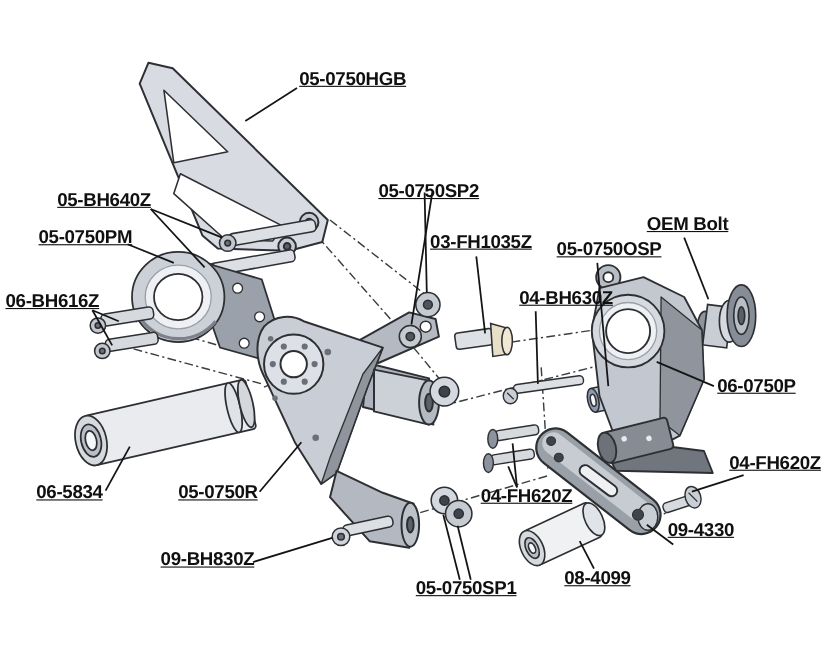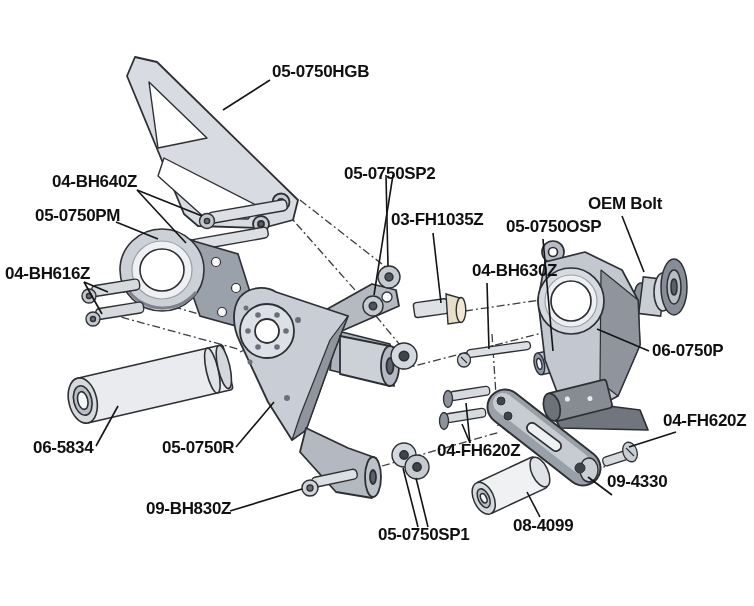--- a/index.html
+++ b/index.html
@@ -3,21 +3,21 @@
 <meta charset="utf-8">
 <style>
   html,body{margin:0;padding:0;background:#ffffff;}
   #stage{
     position:relative;width:754px;height:606px;background:#ffffff;
     font-family:"Liberation Sans",sans-serif;overflow:hidden;
   }
   #drawing{position:absolute;left:0;top:0;}
   .lbl{
     position:absolute;font-weight:bold;font-size:17px;line-height:19px;
-    color:#101010;white-space:nowrap;letter-spacing:-0.3px;
+    color:#101010;white-space:nowrap;letter-spacing:-0.3px;text-decoration:underline;
   }
 </style>
 </head>
 <body>
 
 <div id="stage">
 
 <svg id="drawing" width="754" height="606" viewBox="0 0 754 606">
 
   <g stroke="#3a3d42" stroke-width="1.3" stroke-dasharray="8 3 2 3" fill="none">
@@ -239,23 +239,23 @@
     <line x1="470" y1="443" x2="462" y2="424"></line>
     <line x1="470" y1="443" x2="466" y2="403"></line>
     <line x1="418" y1="527" x2="403" y2="468"></line>
     <line x1="428" y1="527" x2="416" y2="478"></line>
     <line x1="540" y1="517" x2="527" y2="492"></line>
     <line x1="612" y1="495" x2="588" y2="477"></line>
   </g>
 </svg>
 
   <div class="lbl" style="left:272px;top:62px">05-0750HGB</div>
-  <div class="lbl" style="left:52px;top:172px">04-BH640Z</div>
+  <div class="lbl" style="left:52px;top:172px">05-BH640Z</div>
   <div class="lbl" style="left:35px;top:206px">05-0750PM</div>
-  <div class="lbl" style="left:5px;top:264px">04-BH616Z</div>
+  <div class="lbl" style="left:5px;top:264px">06-BH616Z</div>
   <div class="lbl" style="left:344px;top:164px">05-0750SP2</div>
   <div class="lbl" style="left:391px;top:210px">03-FH1035Z</div>
   <div class="lbl" style="left:472px;top:261px">04-BH630Z</div>
   <div class="lbl" style="left:506px;top:217px">05-0750OSP</div>
   <div class="lbl" style="left:588px;top:194px">OEM Bolt</div>
   <div class="lbl" style="left:652px;top:341px">06-0750P</div>
   <div class="lbl" style="left:663px;top:411px">04-FH620Z</div>
   <div class="lbl" style="left:33px;top:438px">06-5834</div>
   <div class="lbl" style="left:162px;top:438px">05-0750R</div>
   <div class="lbl" style="left:146px;top:499px">09-BH830Z</div>

